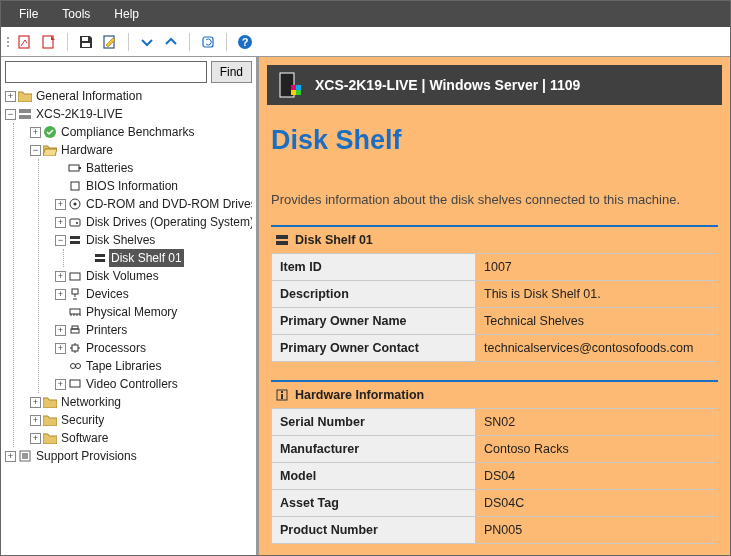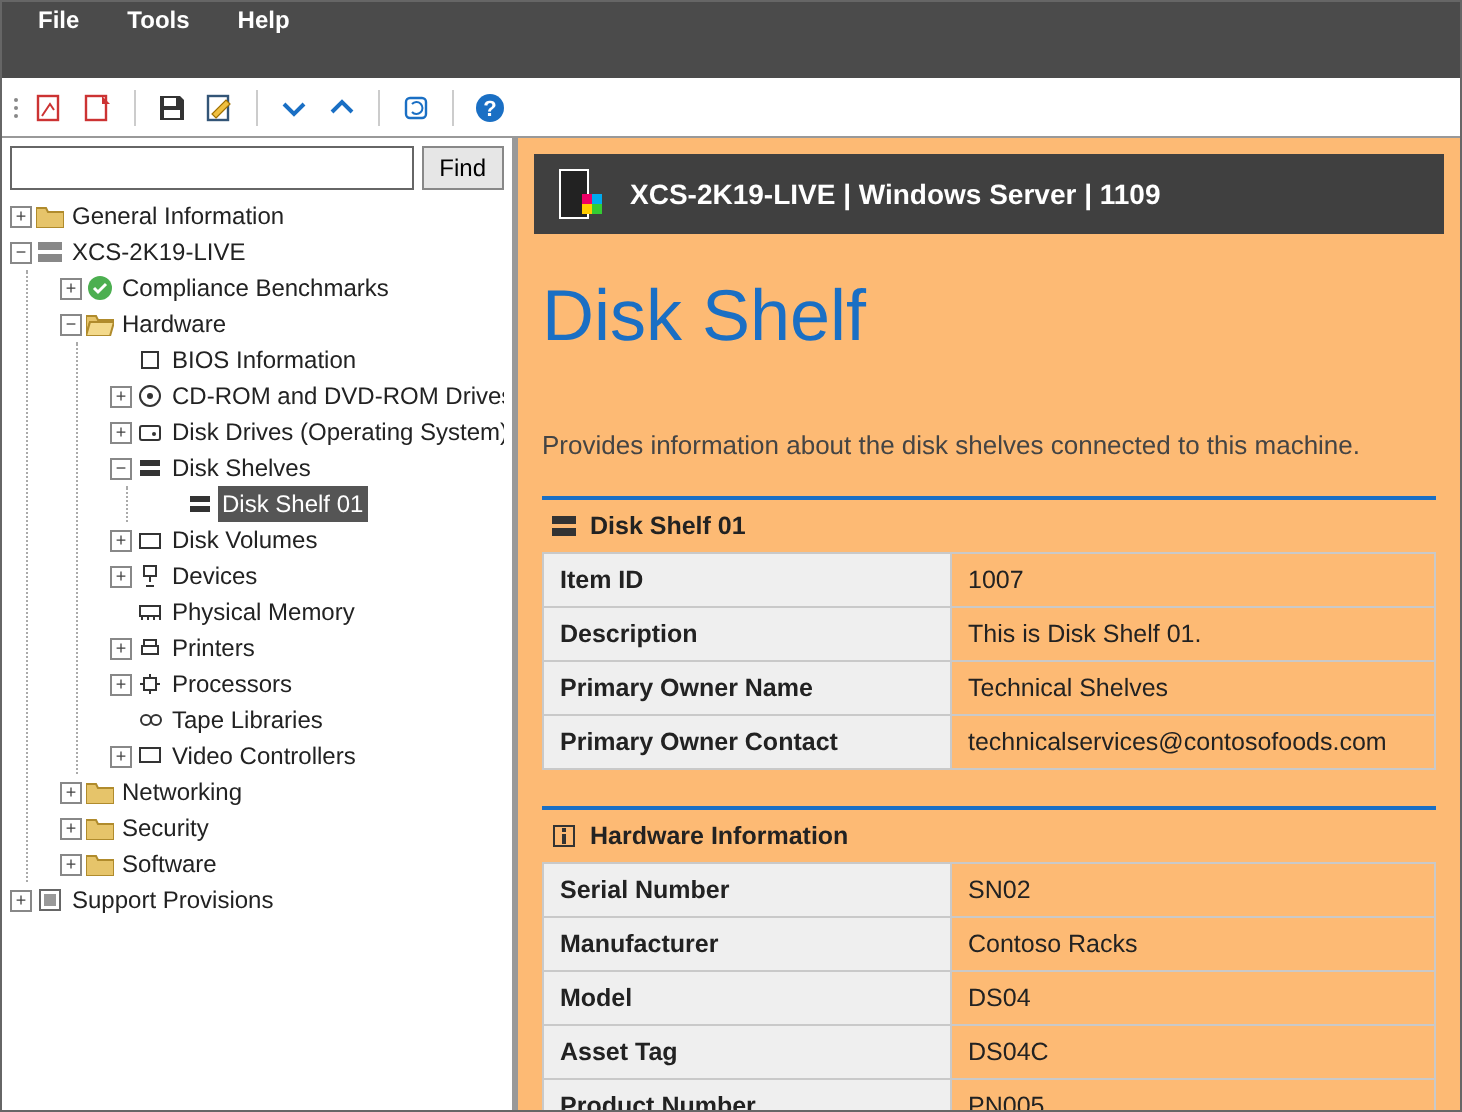--- a/index.html
+++ b/index.html
@@ -1,20 +1,20 @@
 <!DOCTYPE html>
 <html><head>
 <meta charset="utf-8">
 <style>
   * { box-sizing: border-box; }
   html, body { margin:0; padding:0; font-family: "Segoe UI", Tahoma, sans-serif; font-size:12px; color:#222; }
   body { width:731px; height:556px; background:#fff; border:1px solid #666; display:flex; flex-direction:column; overflow:hidden; }
 
   
-  .menubar { background:#4b4b4b; color:#fff; height:38px; display:flex; align-items:flex-start; padding:0 6px; gap:0;font-weight:bold; }
+  .menubar { background:#4b4b4b; color:#fff; height:26px; display:flex; align-items:center; padding:0 6px; gap:0; }
   .menubar .menu-item { padding:2px 12px; cursor:default; font-size:12px; }
 
   
   .toolbar { height:30px; border-bottom:1px solid #999; display:flex; align-items:center; padding:0 4px; gap:4px; background:#fff; }
   .tb-sep { width:1px; height:18px; background:#ccc; margin:0 4px; }
   .tb-btn { width:20px; height:20px; display:flex; align-items:center; justify-content:center; cursor:default; }
   .tb-dots { display:flex; flex-direction:column; gap:2px; padding:0 2px;}
   .tb-dots span{ width:2px; height:2px; background:#888; border-radius:50%; }
 
   
@@ -36,21 +36,21 @@
   .exp { width:11px; height:11px; border:1px solid #888; font-size:9px; line-height:9px; text-align:center; color:#444; background:#fff; cursor:default; user-select:none; flex:0 0 auto;}
   .exp.blank { border:none; background:transparent; }
   .node-label { padding:0 2px; }
   .node-label.selected { background:#555; color:#fff; }
   .ic { width:14px; height:14px; display:flex; align-items:center; justify-content:center; flex:0 0 auto; }
 
   
   .panel-head { background:#404040; color:#fff; height:40px; display:flex; align-items:center; padding:0 10px; gap:10px; }
   .panel-head .title { font-weight:600; font-size:14px; }
   .content { padding:12px 4px; }
-  .page-title { color:#1a6fc4; font-size:36px; font-weight:400; margin:8px 0 4px; }
+  .page-title { color:#1a6fc4; font-size:27px; font-weight:700; margin:8px 0 4px; }
   .page-sub { color:#444; font-size:13px; margin-bottom:18px;margin-top:36px; }
 
   .section { border-top:2px solid #1a6fc4; margin-bottom:18px; }
   .section-head { display:flex; align-items:center; gap:6px; padding:6px 4px; font-weight:700; font-size:12.5px; }
   table.kv { width:100%; border-collapse:collapse; }
   table.kv td { border:1px solid #c9c9c9; padding:6px 8px; font-size:12.5px; }
   table.kv tr td:first-child { background:#efefef; font-weight:700; width:204px; }
 
   
   svg { display:block; }
@@ -174,20 +174,32 @@
                   <div class="exp">−</div>
               <span class="ic">
                     <svg width="14" height="12">
                       <path d="M0 2h5l1 2h8v1H2l-2 7z" fill="#e6c46a" stroke="#b08b2c"></path>
                       <path d="M2 5h12l-2 7H0z" fill="#f3d98b" stroke="#b08b2c"></path>
                     </svg>
                   </span>
               <span class="node-label">Hardware</span>
                 </div>
               <ul>
+                <li>
+                    <div class="row">
+                      <div class="exp blank"></div>
+                      <span class="ic">
+                        <svg width="14" height="10">
+                          <rect x="1" y="2" width="10" height="6" fill="none" stroke="#333"></rect>
+                          <rect x="11" y="4" width="2" height="2" fill="#333"></rect>
+                        </svg>
+                      </span>
+                      <span class="node-label">Batteries</span>
+                    </div>
+                  </li>
                 <li>
                     <div class="row">
                       <div class="exp blank"></div>
                       <span class="ic">
                         <svg width="12" height="12">
                           <rect x="2" y="2" width="8" height="8" fill="none" stroke="#333"></rect>
                         </svg>
                       </span>
                       <span class="node-label">BIOS Information</span>
                     </div>

